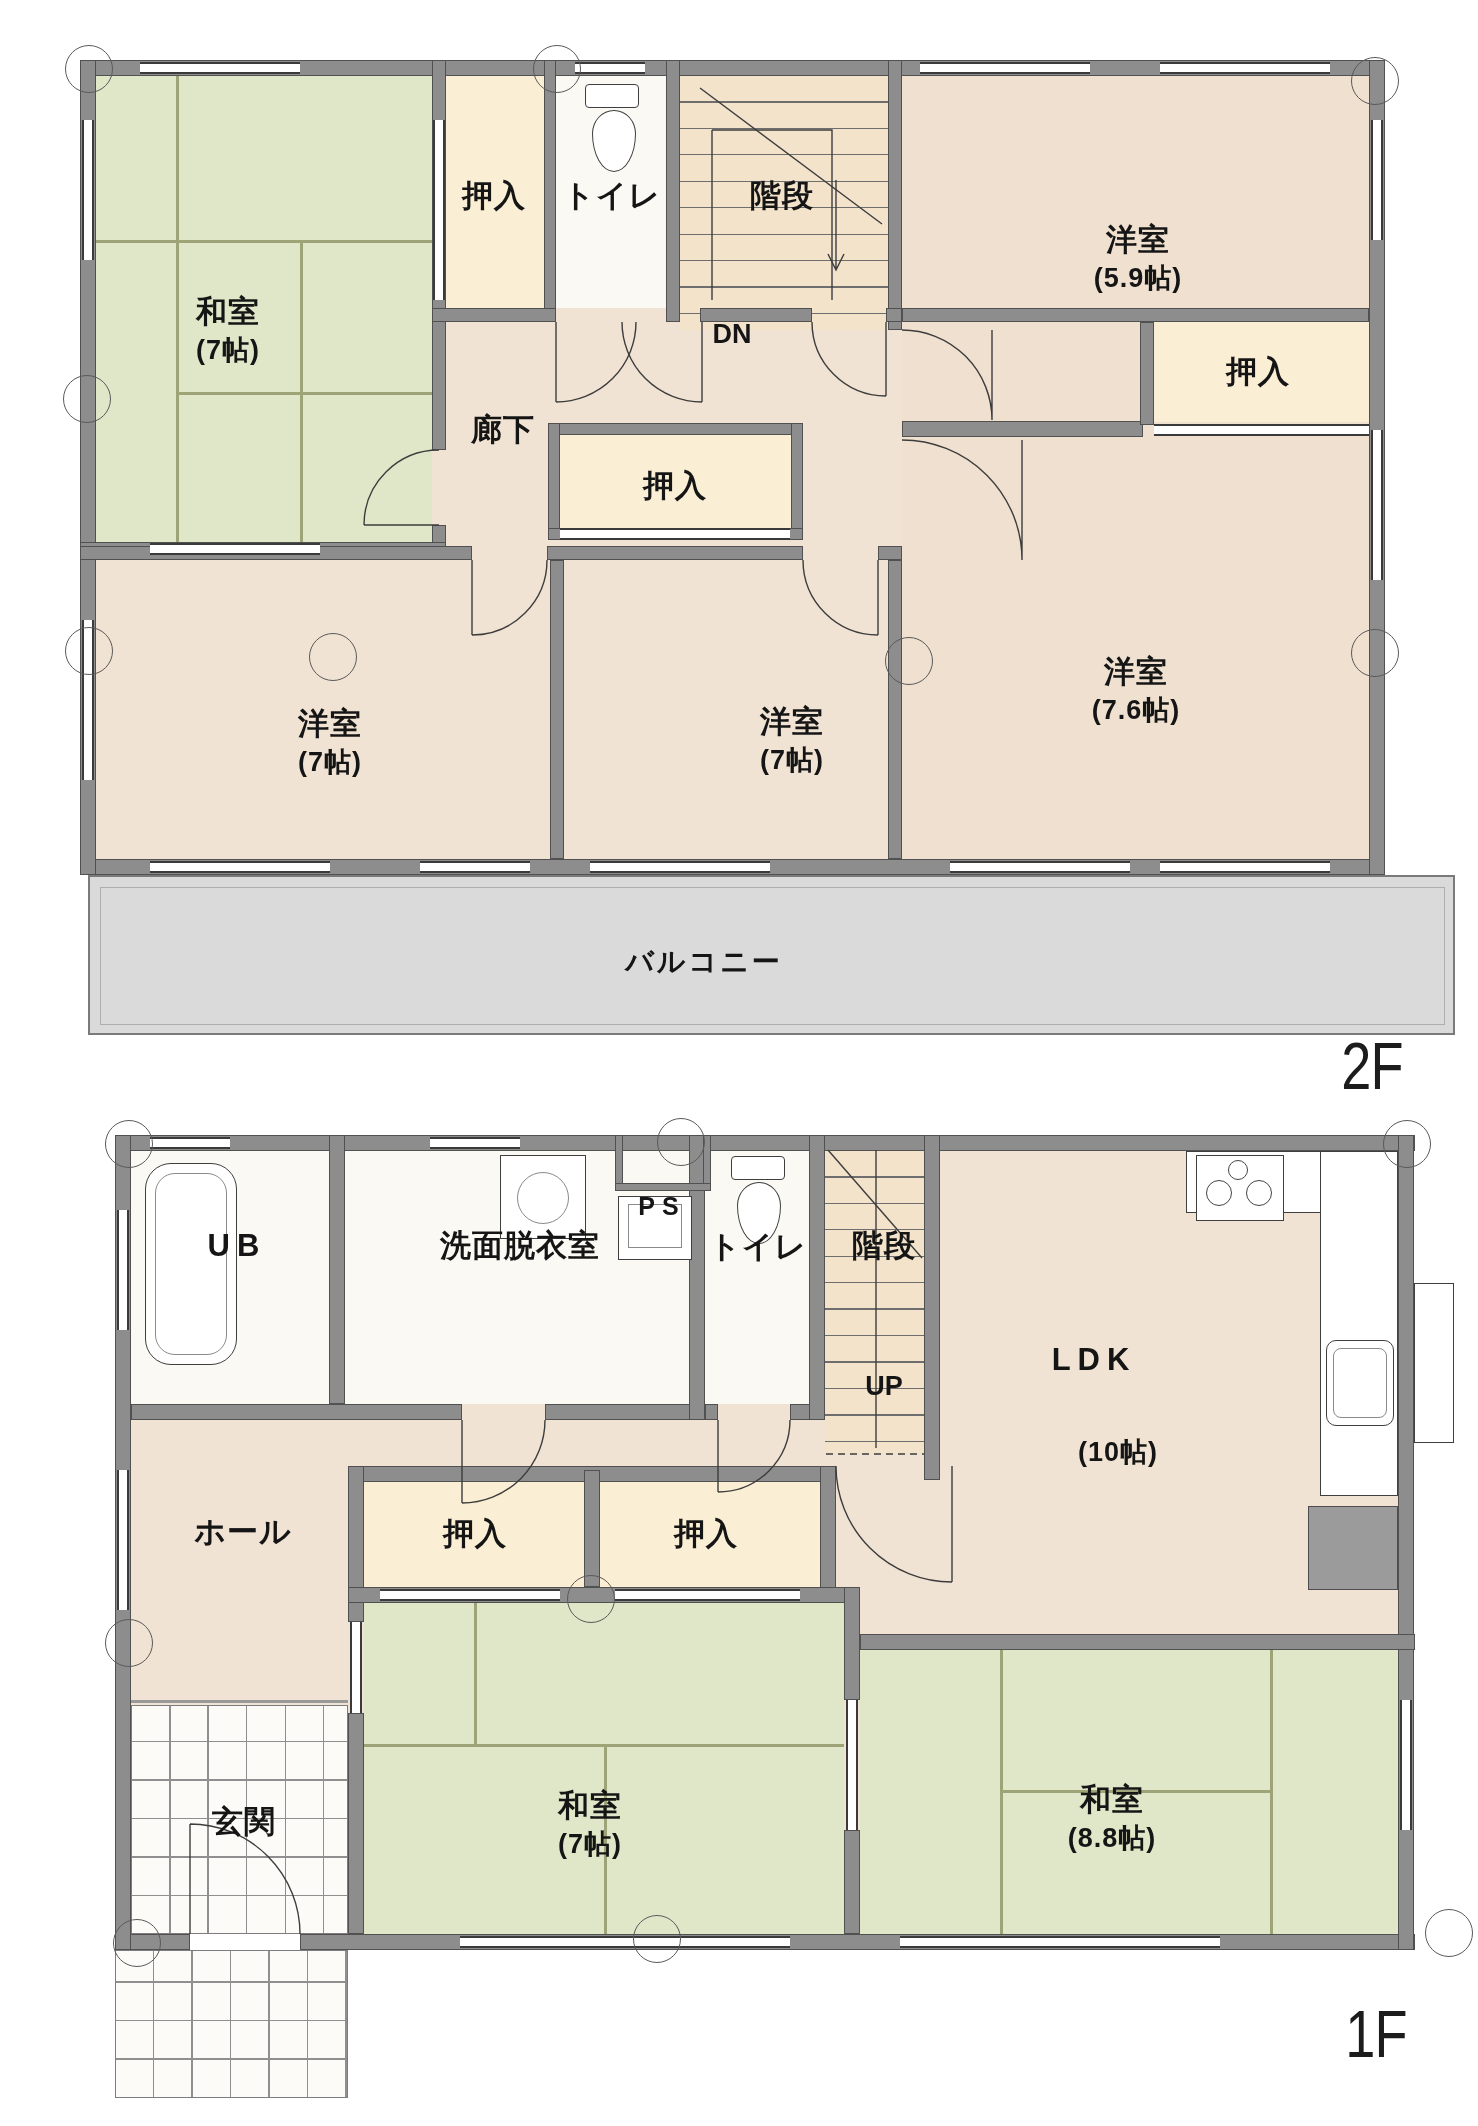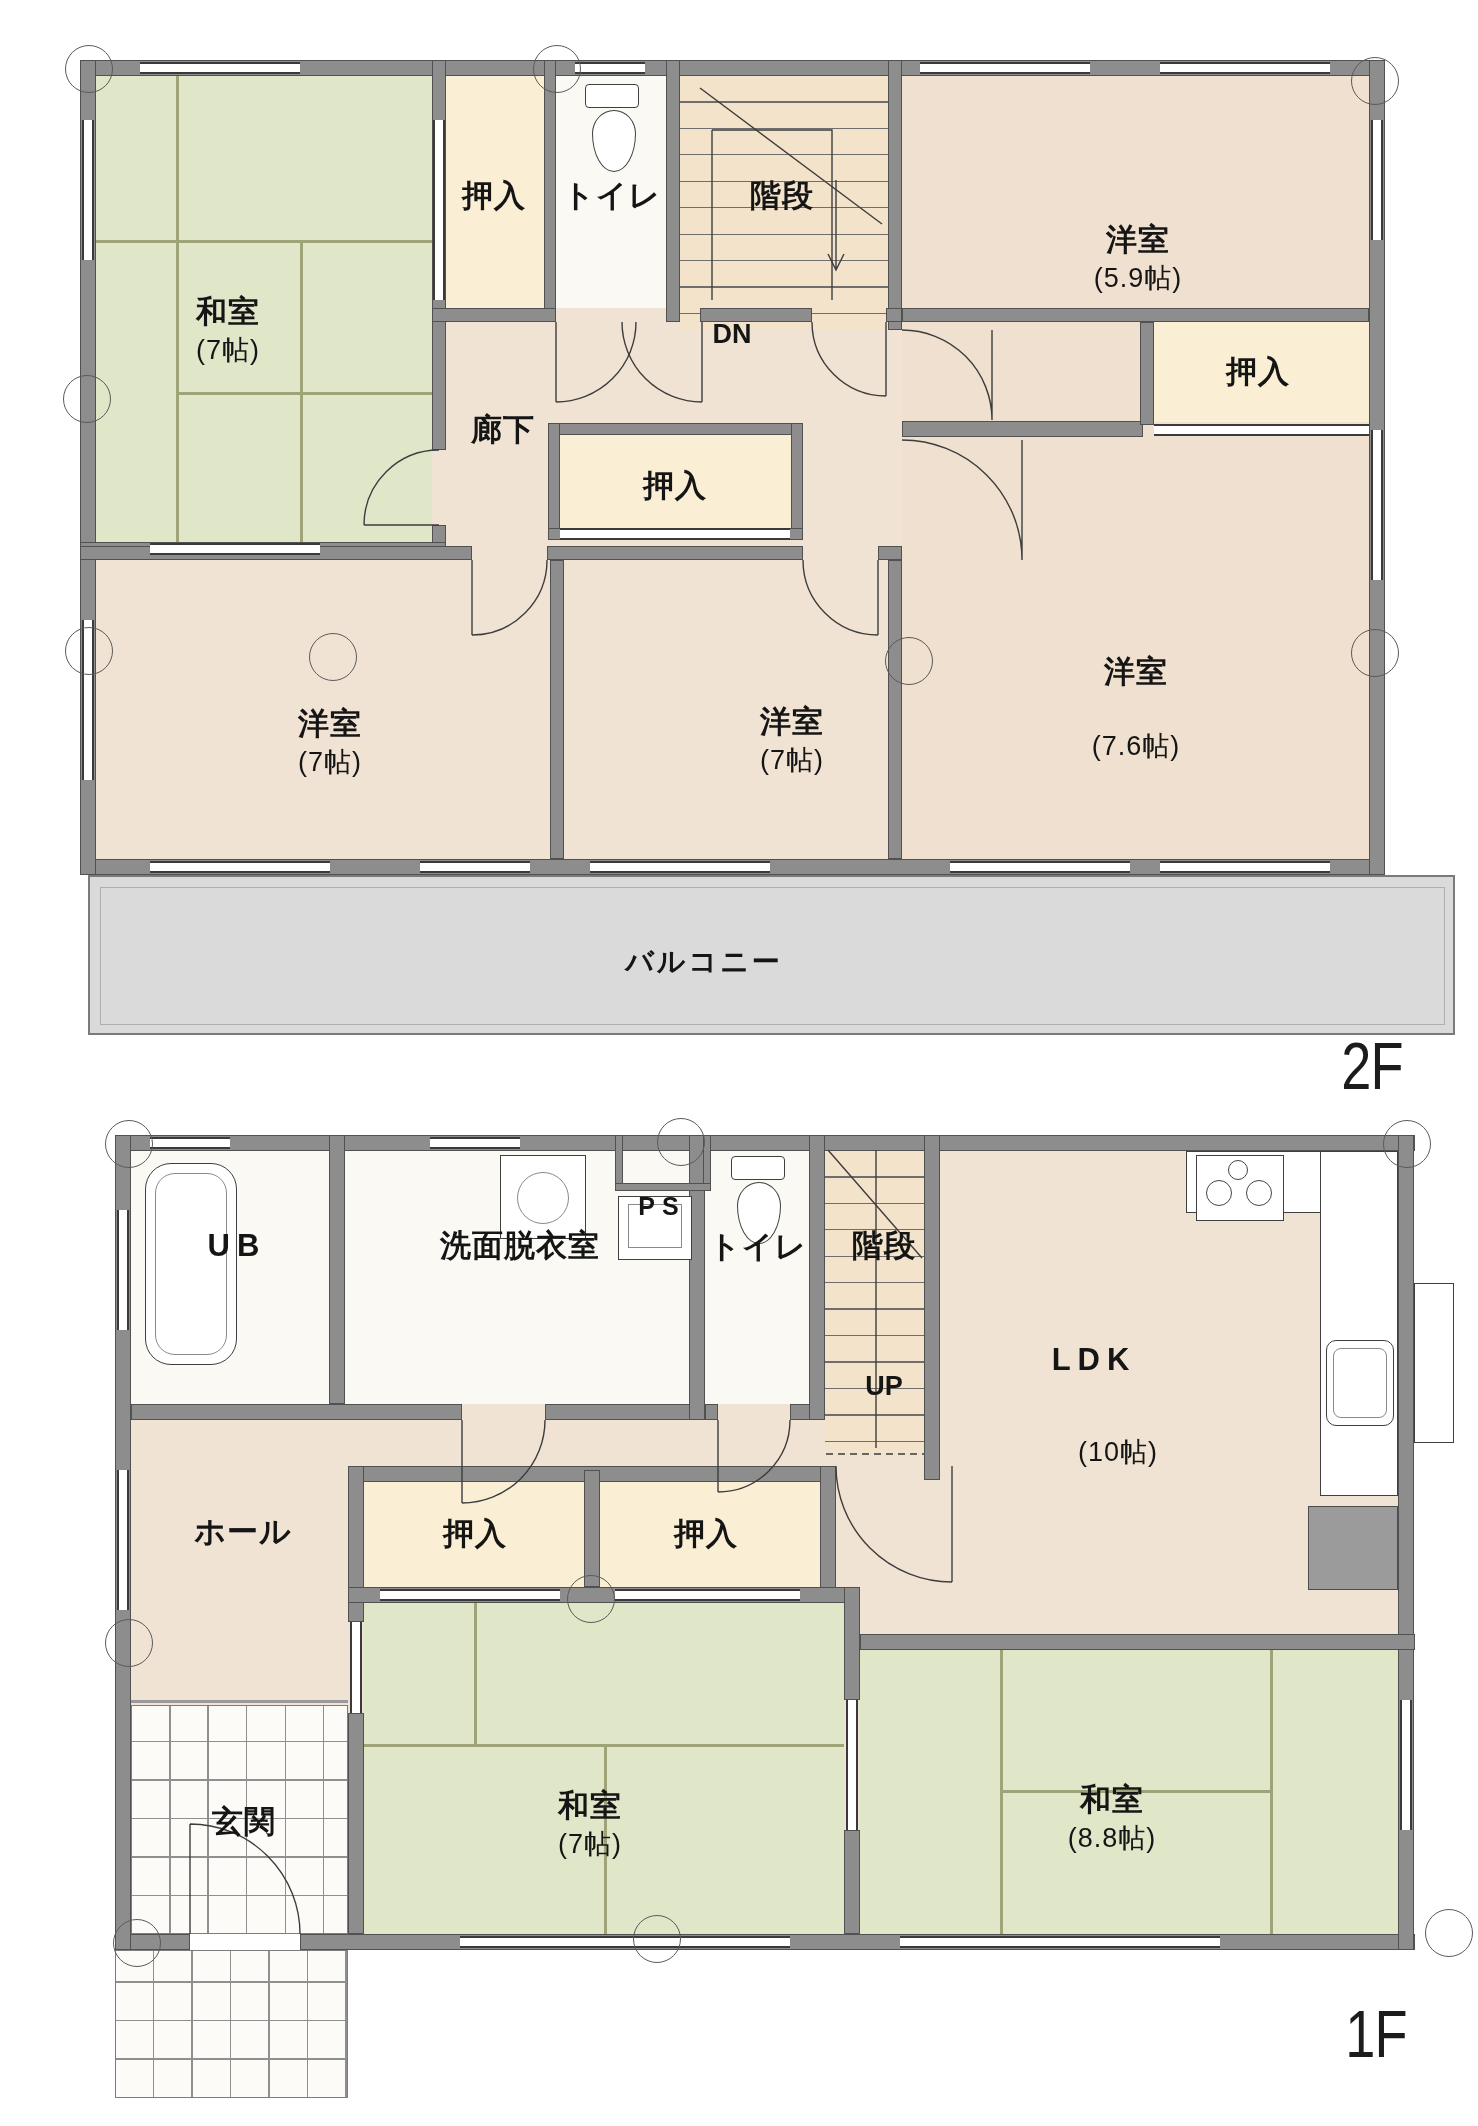--- a/index.html
+++ b/index.html
@@ -20,21 +20,21 @@
   .balin{position:absolute;border:1px solid #aeaeae;}
   .wall{position:absolute;background:#8d8d8d;outline:1px solid #515151;outline-offset:-1px;z-index:4;}
   .winh{position:absolute;height:12px;background:#fff;border-top:2px solid #3a3a3a;border-bottom:2px solid #3a3a3a;box-sizing:border-box;z-index:5;}
   .winv{position:absolute;width:12px;background:#fff;border-left:2px solid #3a3a3a;border-right:2px solid #3a3a3a;box-sizing:border-box;z-index:5;}
   .tln{position:absolute;background:#9fa478;z-index:3;}
   .cmark{position:absolute;width:46px;height:46px;border:1px solid #5a5a5a;border-radius:50%;z-index:6;}
   .fix{position:absolute;background:#ffffff;border:1.6px solid #3f3f3f;box-sizing:border-box;z-index:6;}
   .fin{position:absolute;border:1px solid #8a8a8a;box-sizing:border-box;z-index:7;}
   .lbl{position:absolute;transform:translate(-50%,-50%);font-size:31px;font-weight:600;color:#151515;
        white-space:nowrap;z-index:8;letter-spacing:1px;}
-  .sub{font-size:27px;font-weight:400;}
+  .sub{font-size:27px;font-weight:700;}
   .tiny{font-size:25px;}
   .dir{font-size:27px;font-weight:700;letter-spacing:0;}
   .wide{letter-spacing:7px;}
   .balbl{font-size:28px;font-weight:700;letter-spacing:3px;margin-left:12px;}
   .big{font-size:66px;font-weight:500;color:#1c1c1c;transform:translate(-50%,-50%) scaleX(0.82);letter-spacing:-1px;}
   .ovl{position:absolute;left:0;top:0;z-index:6;pointer-events:none;}
 </style>
 </head>
 <body>
 
@@ -237,21 +237,21 @@
   <div class="lbl" style="left:503px;top:430px;">廊下</div>
   <div class="lbl" style="left:675px;top:486px;">押入</div>
   <div class="lbl" style="left:1138px;top:240px;">洋室</div>
   <div class="lbl sub" style="left:1138px;top:278px;">(5.9帖)</div>
   <div class="lbl" style="left:1258px;top:372px;">押入</div>
   <div class="lbl" style="left:330px;top:724px;">洋室</div>
   <div class="lbl sub" style="left:330px;top:762px;">(7帖)</div>
   <div class="lbl" style="left:792px;top:722px;">洋室</div>
   <div class="lbl sub" style="left:792px;top:760px;">(7帖)</div>
   <div class="lbl" style="left:1136px;top:672px;">洋室</div>
-  <div class="lbl sub" style="left:1136px;top:746px;">(7.6帖)</div>
+  <div class="lbl sub" style="left:1136px;top:710px;">(7.6帖)</div>
   <div class="lbl balbl" style="left:692px;top:962px;">バルコニー</div>
   <div class="lbl big" style="left:1372px;top:1066px;">2F</div>
 
   <div class="lbl wide" style="left:237px;top:1246px;">UB</div>
   <div class="lbl" style="left:520px;top:1246px;">洗面脱衣室</div>
   <div class="lbl tiny wide" style="left:662px;top:1163px;margin-top:43px;">PS</div>
   <div class="lbl" style="left:758px;top:1247px;">トイレ</div>
   <div class="lbl" style="left:884px;top:1246px;">階段</div>
   <div class="lbl dir" style="left:884px;top:1386px;">UP</div>
   <div class="lbl wide" style="left:1094px;top:1360px;">LDK</div>

